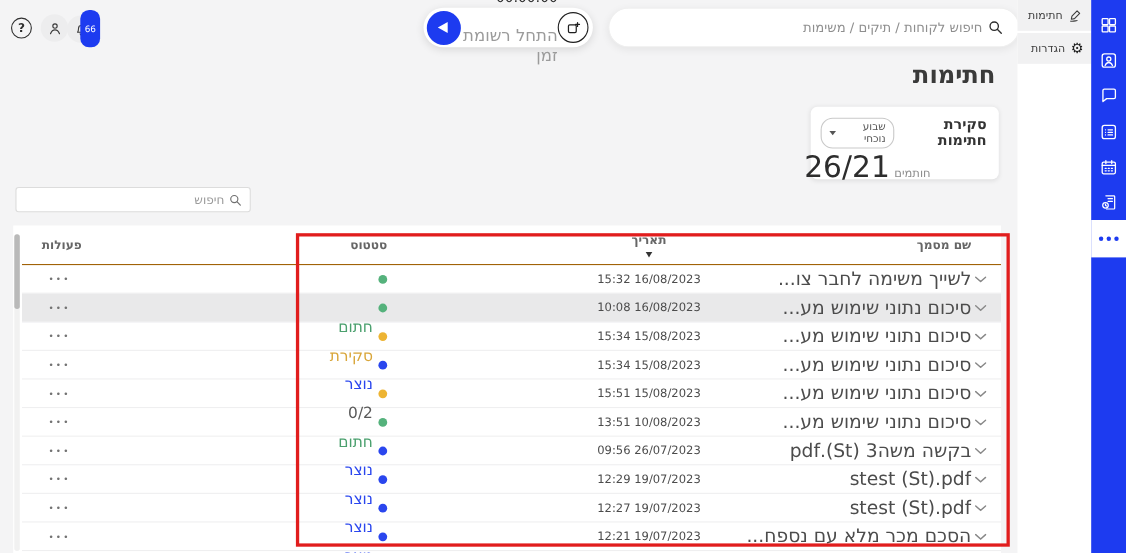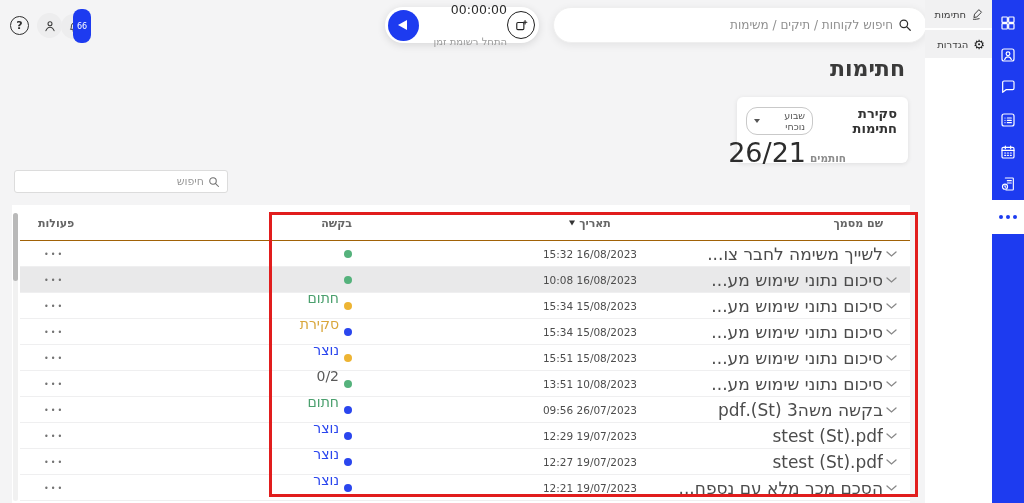--- a/index.html
+++ b/index.html
@@ -18,56 +18,56 @@
   .badge{left:73px;top:9px;min-width:17px;height:13px;padding:17px 4px;background:var(--accent);border-radius:8px;
     color:#fff;font-size:8px;display:flex;align-items:center;justify-content:center;z-index:3;}
 
   .timer{left:385px;top:7px;width:154px;height:36px;background:#fff;border-radius:19px;
     box-shadow:0 2px 8px rgba(0,0,0,.12);display:flex;align-items:center;direction:ltr;}
   .play-btn{width:31px;height:31px;margin-left:3px;border-radius:50%;background:var(--accent);
     display:flex;align-items:center;justify-content:center;cursor:pointer;flex:0 0 auto;}
   .play-tri{width:0;height:0;border-top:5px solid transparent;border-bottom:5px solid transparent;border-right:9px solid #fff;margin-right:2px;}
   .timer-mid{flex:1;text-align:right;line-height:1.15;}
   .timer-time{font-size:12.5px;color:#2b2b2b;}
-  .timer-label{font-size:10px;color:#9b9b9b;direction:rtl;margin-top:19px;}
+  .timer-label{font-size:15px;color:#9b9b9b;direction:rtl;margin-top:19px;}
   .note-btn{width:28px;height:28px;border:1.6px solid #1f1f1f;border-radius:50%;margin-right:4px;
     display:flex;align-items:center;justify-content:center;cursor:pointer;flex:0 0 auto;background:#fff;}
 
   .search-pill{left:553px;top:7px;width:374px;height:36px;background:#fff;border:1px solid #efefef;border-radius:19px;
     box-shadow:0 2px 8px rgba(0,0,0,.07);display:flex;direction:rtl;align-items:center;padding:0 14px;gap:5px;}
   .search-pill input,.list-search input{border:none;outline:none;background:transparent;flex:1;direction:rtl;text-align:right;
     font-family:inherit;font-size:12px;color:#555;}
   .search-pill input::placeholder{color:#8f8f8f;}
 
   
   .page-title{right:119px;top:56px;font-size:22px;font-weight:700;color:#3a3a3a;}
   .card{left:737px;top:97px;width:171px;height:66px;background:#fff;border-radius:6px;box-shadow:0 1px 5px rgba(0,0,0,.09);}
   .card-top{display:flex;direction:rtl;align-items:center;justify-content:space-between;padding:9px 11px 0 9px;}
   .card-title{font-size:13px;font-weight:700;color:#333;}
   .period-pill{border:1px solid #c9c9c9;border-radius:11px;padding:2px 7px;font-size:9.5px;color:#555;
     display:flex;direction:rtl;align-items:center;gap:4px;background:#fff;cursor:pointer;}
   .caret-down{width:0;height:0;border-left:3.5px solid transparent;border-right:3.5px solid transparent;border-top:4.5px solid #555;}
   .card-count{display:flex;direction:rtl;align-items:baseline;gap:4px;padding:3px 62px 0 0;}
-  .count-label{font-size:10.5px;color:#8c8c8c;font-weight:bold;}
+  .count-label{font-size:10.5px;color:#8c8c8c;}
   .count-number{font-size:27px;font-weight:500;color:#2d2d2d;direction:ltr;line-height:1.05;}
 
   .list-search{left:14px;top:170px;width:214px;height:23px;background:#fff;border:1px solid #dcdcdc;border-radius:3px;
     display:flex;direction:rtl;align-items:center;padding:0 7px;gap:4px;}
   .list-search input{font-size:11px;}
   .list-search input::placeholder{color:#9a9a9a;}
 
   
   .table{left:12px;top:205px;width:898px;height:298px;background:#fff;}
   .vscroll{position:absolute;left:1px;top:8px;width:5px;height:288px;background:#f1f1f1;border-radius:3px;}
   .vscroll-thumb{position:absolute;left:0;top:0;width:5px;height:68px;background:#b9b9b9;border-radius:3px;cursor:grab;}
   .thead{position:absolute;left:8px;right:0;top:0;height:36px;border-bottom:1px solid #a16207;}
   .th{position:absolute;top:50%;transform:translateY(-50%);font-size:11px;color:#666;font-weight:600;white-space:nowrap;}
   .th-actions{left:18px;}
   .th-status{right:558px;}
-  .th-date{left:510px;width:120px;text-align:center;display:flex;direction:rtl;align-items:center;justify-content:center;gap:4px;cursor:pointer;}
+  .th-date{left:510px;width:120px;text-align:center;display:flex;direction:rtl;align-items:center;justify-content:center;gap:4px;cursor:pointer;flex-direction:column;}
   .sort-tri{width:0;height:0;border-left:3.5px solid transparent;border-right:3.5px solid transparent;border-top:5px solid #333;}
   .th-name{right:27px;}
   .rows{position:absolute;left:8px;right:0;top:36px;}
   .row{position:relative;height:26px;border-bottom:1px solid #efeff0;cursor:pointer;}
   .row.selected{background:#e9e9ea;}
   .cell{position:absolute;top:50%;transform:translateY(-50%);white-space:nowrap;}
   .cell-actions{left:24px;font-size:8px;letter-spacing:2px;color:#737373;cursor:pointer;}
   .cell-status{right:558px;display:flex;direction:rtl;align-items:center;gap:5px;}
   .status-dot{width:8px;height:8px;border-radius:50%;flex:0 0 auto;}
   .status-label{font-size:14px;direction:rtl;unicode-bidi:plaintext;margin-top:36px;}
@@ -168,21 +168,21 @@
     </span>
     <input type="text" placeholder="חיפוש" style="">
   </div>
 
   <div class="abs table">
     <div class="vscroll">
       <div class="vscroll-thumb"></div>
     </div>
     <div class="thead">
       <span class="th th-actions">פעולות</span>
-      <span class="th th-status">בקשה</span>
+      <span class="th th-status">סטטוס</span>
       <span class="th th-date">
         <span>תאריך</span>
         <span class="sort-tri"></span>
       </span>
       <span class="th th-name">שם מסמך</span>
     </div>
     <div class="rows">
         <div class="row">
       <span class="cell cell-actions">•••</span>
       <span class="cell cell-status">

